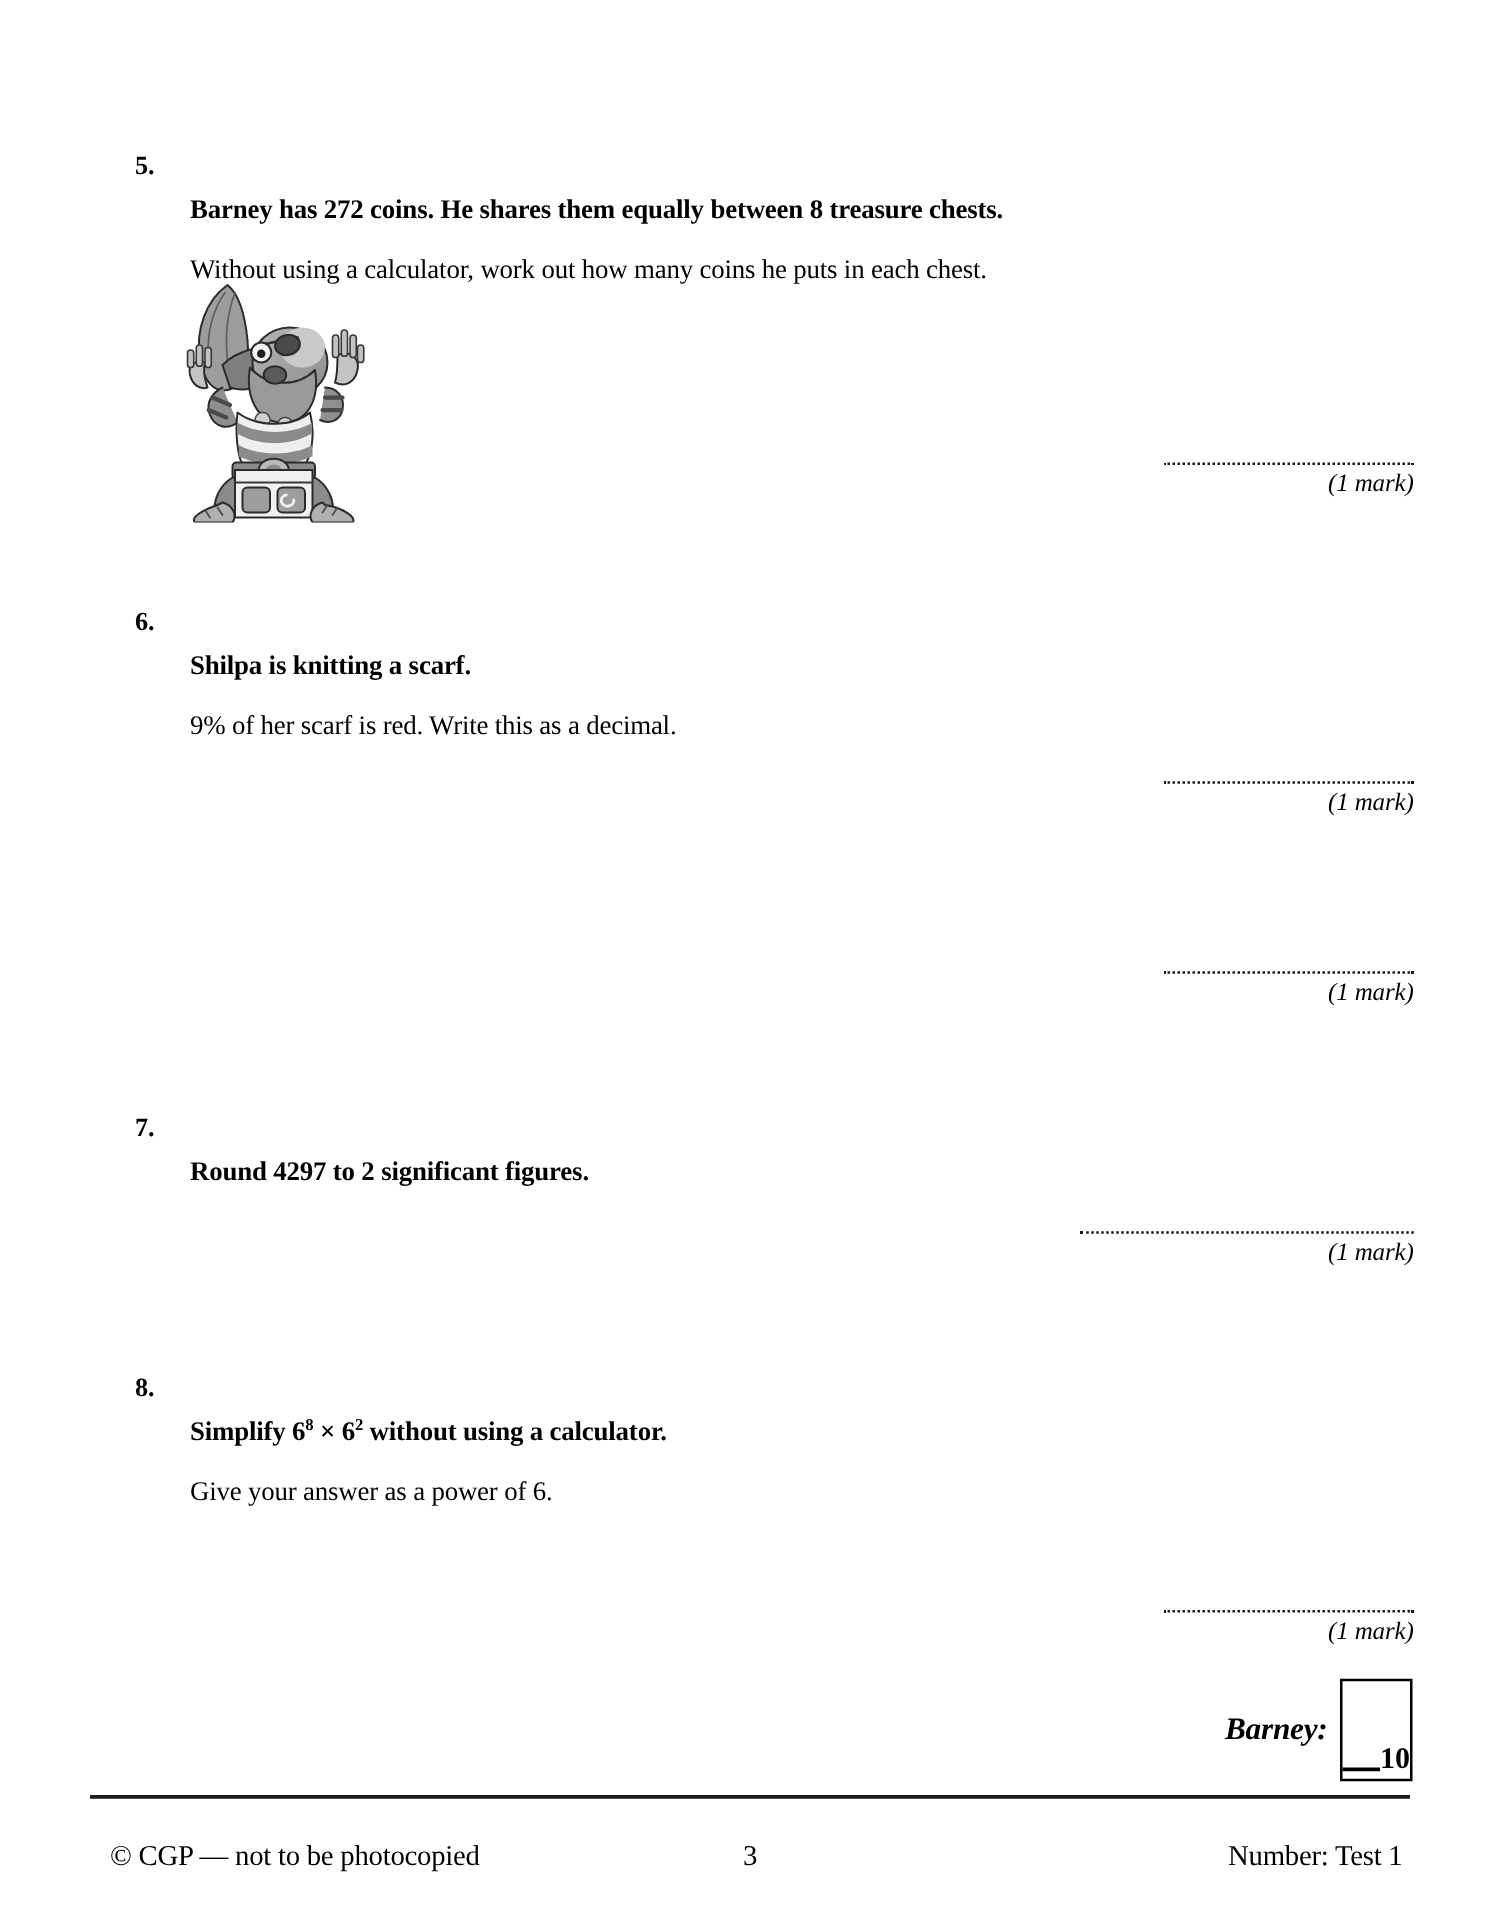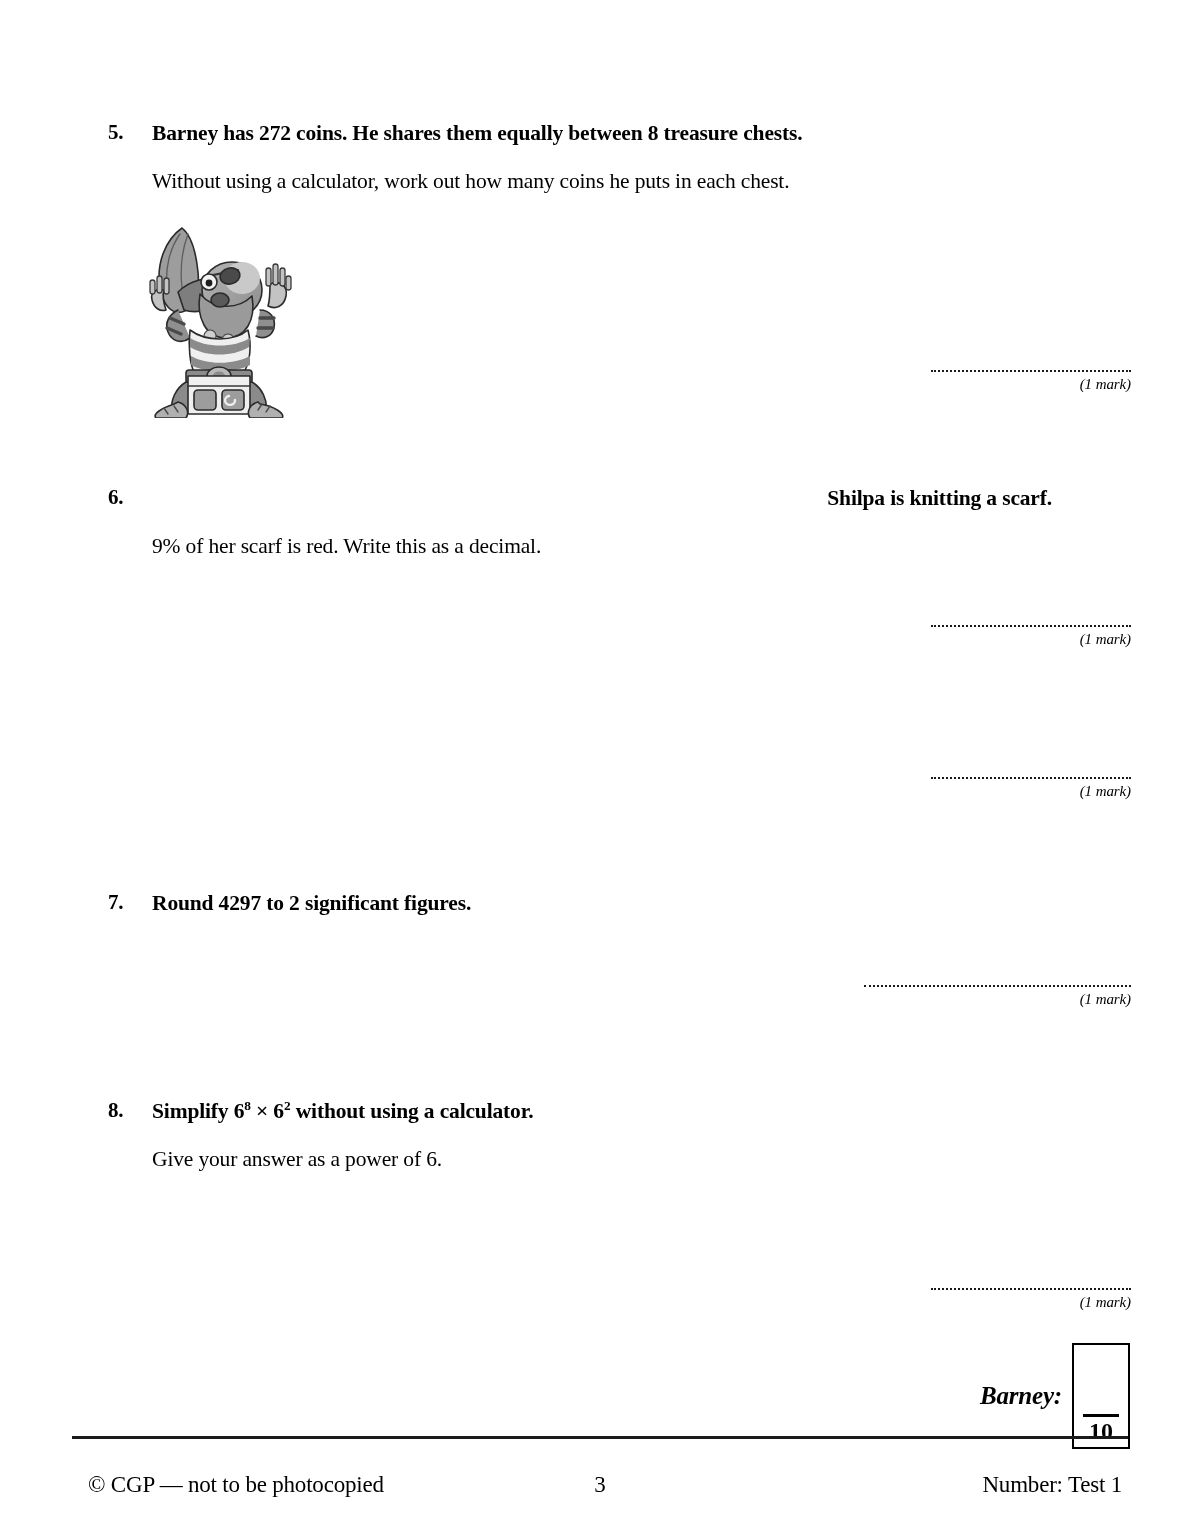--- a/index.html
+++ b/index.html
@@ -36,40 +36,41 @@
 
   .q-line {
     position: absolute;
     left: 152px;
     width: 900px;
     font-size: 21.5px;
     line-height: 1.25;
     font-family: "Liberation Serif", serif;
     letter-spacing: -0.15px;
     white-space: nowrap;
+    margin-top: 34px;
   }
   .q-line.bold { font-weight: bold; }
   .q-line b { font-weight: bold; }
   .q-line sup {
     font-size: 0.62em;
     vertical-align: super;
     line-height: 0;
   }
 
   
   .answer-slot { position: absolute; }
   .dots {
     border-bottom: 2.5px dotted #1a1a1a;
     height: 0;
     width: 100%;
   }
   .mark {
     font-family: "Liberation Serif", serif;
     font-style: italic;
-    font-size: 15px;
+    font-size: 20px;
     text-align: right;
     margin-top: 4px;
     letter-spacing: -0.1px;
   }
 
   
   .score-wrap {
     position: absolute;
     display: flex;
     align-items: center;
@@ -77,25 +78,24 @@
   .score-label {
     font-family: "Liberation Serif", serif;
     font-style: italic;
     font-weight: bold;
     font-size: 25px;
     margin-right: 10px;
     letter-spacing: -0.2px;
   }
   .score-box {
     width: 58px;
-    height: 106px;
+    height: 82px;
     border: 2.5px solid #000;
     display: flex;
-    flex-direction: column;
-    align-items: center;
+    align-items: flex-end;
     justify-content: flex-end;
     box-sizing: border-box;
     padding-bottom: 4px;
   }
   .score-bar {
     width: 36px;
     height: 3px;
     background: #000;
     margin-bottom: 2px;
   }
@@ -224,21 +224,21 @@
     </svg>
   </div>
 
   <div class="answer-slot" style="left:931px; top:370px; width:200px;">
     <div class="dots"></div>
     <div class="mark">(1 mark)</div>
   </div>
 
   <div class="q-block" style="top:485px;">
     <div class="q-num">6.</div>
-    <div class="q-line bold" style="top:0;text-align:right;">Shilpa is knitting a scarf.</div>
+    <div class="q-line bold" style="top:0;">Shilpa is knitting a scarf.</div>
     <div class="q-line" style="top:48px;">9% of her scarf is red.  Write this as a decimal.</div>
   </div>
 
   <div class="answer-slot" style="left:931px; top:625px; width:200px;">
     <div class="dots"></div>
     <div class="mark">(1 mark)</div>
   </div>
 
 
   <div class="answer-slot" style="left:931px; top:777px; width:200px;">

